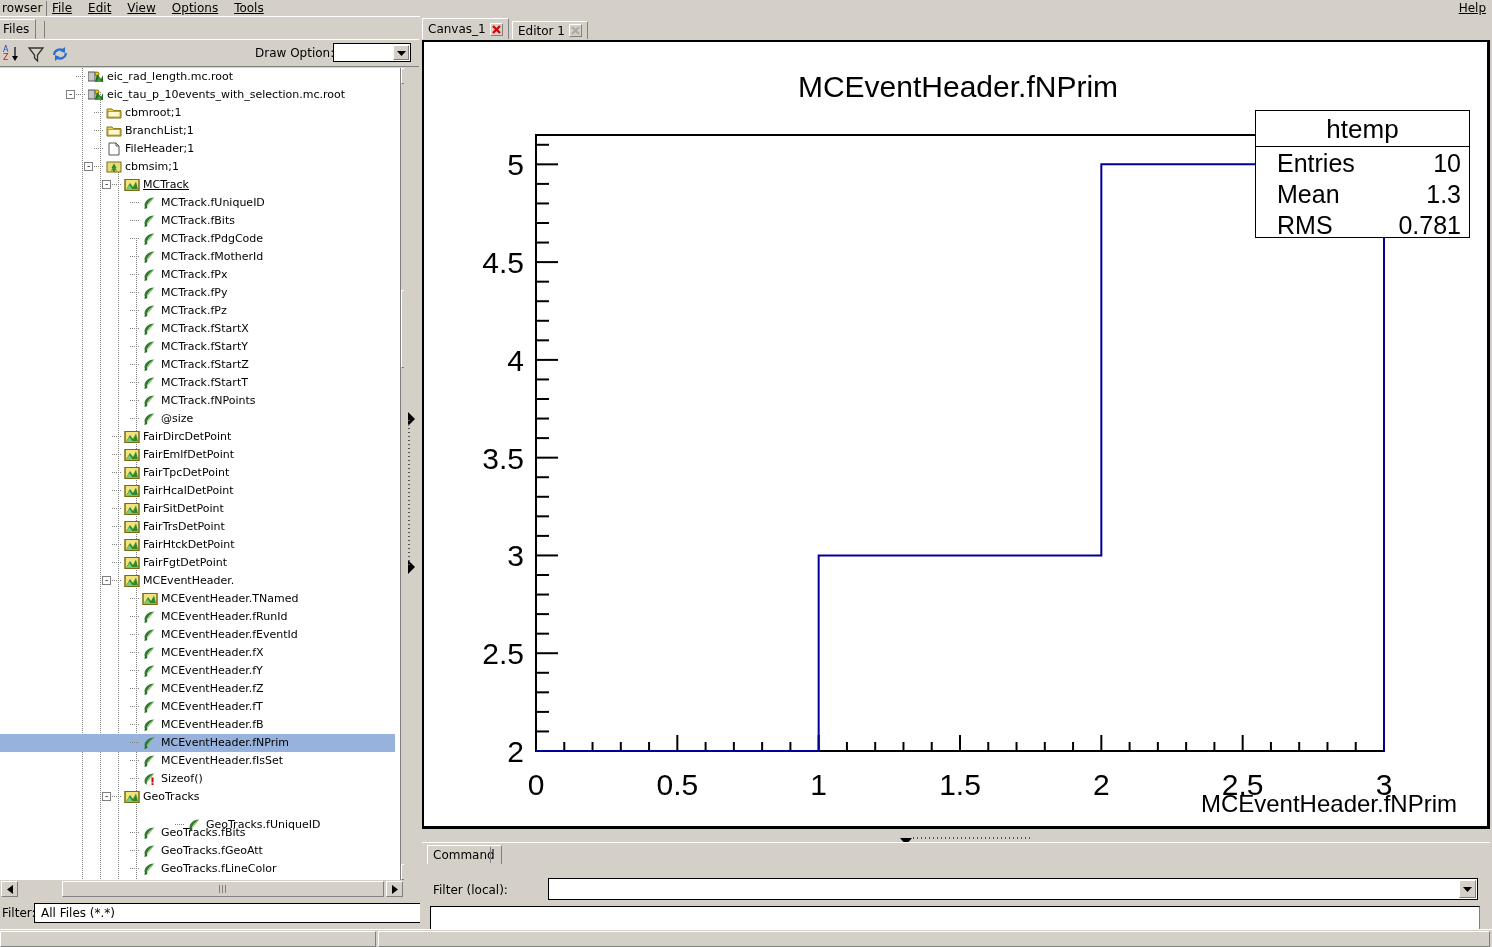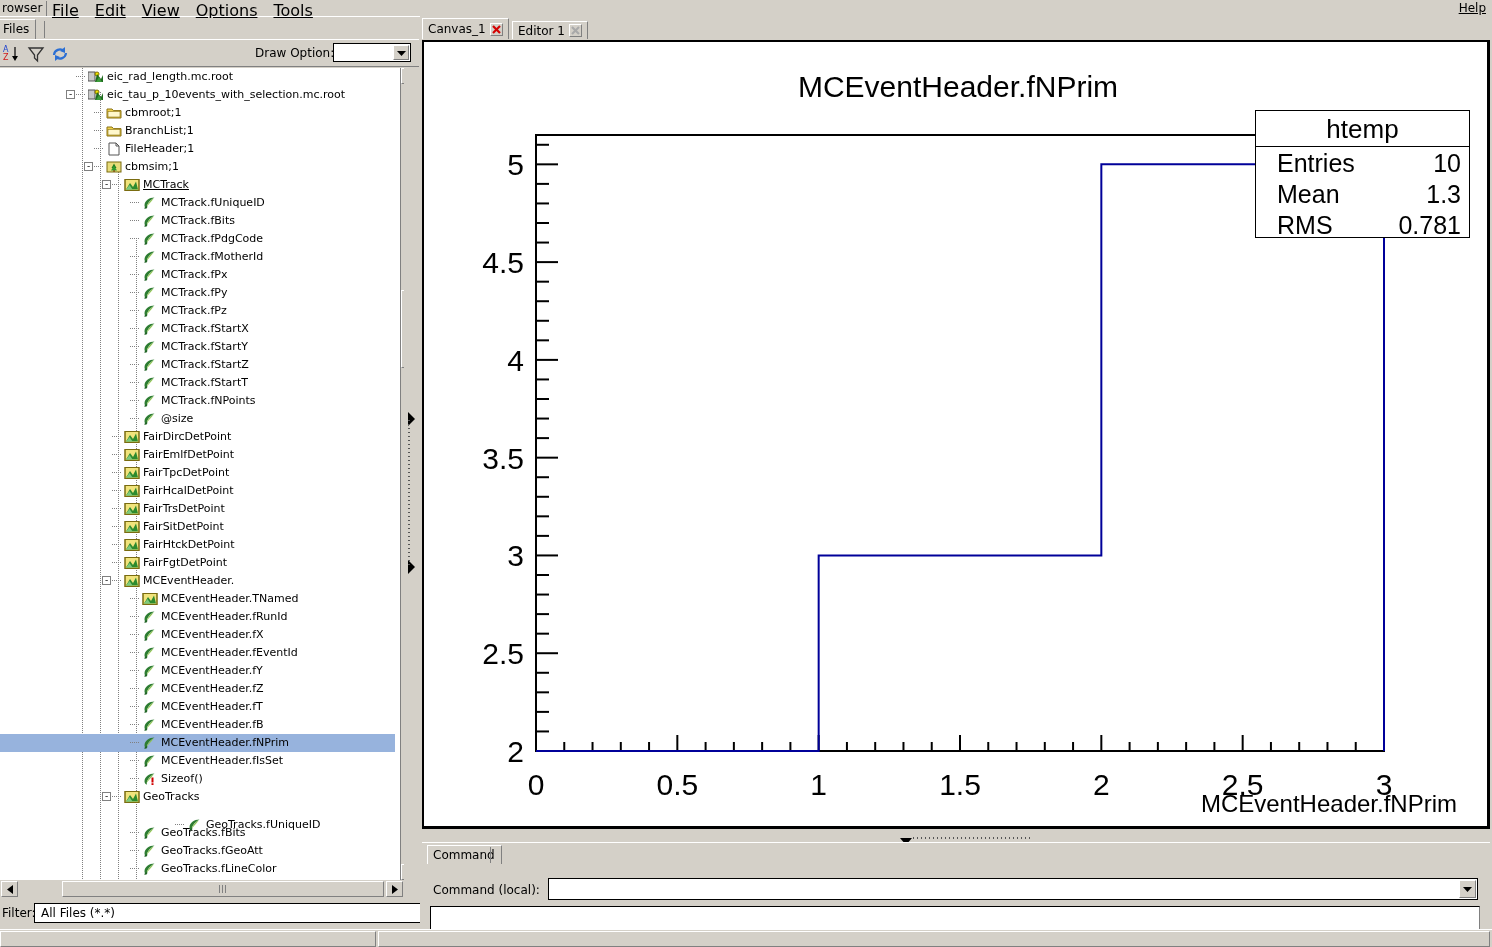--- a/index.html
+++ b/index.html
@@ -20,21 +20,21 @@
     background: #d4d0c8;
     border-bottom: 1px solid #ffffff;
   }
   .menu-title {
     position: absolute; left: 0; top: 1px;
     font-size: 12px; color: #000; padding-left: 2px;
     white-space: nowrap;
   }
   .menu-sep { position:absolute; left:46px; top:1px; width:1px; height:15px; background:#808080; }
   .menu-items { position: absolute; left: 52px; top: 1px; display: flex; gap: 16px; }
-  .menu-item { font-size: 16px; cursor: default; white-space: nowrap; }
+  .menu-item { font-size: 12px; cursor: default; white-space: nowrap; }
   .menu-item .u { text-decoration: underline; }
   .menu-help { position: absolute; right: 6px; top: 1px; font-size: 12px; }
 
   
   .files-tabstrip {
     position: absolute; left: 0; top: 18px; width: 419px; height: 22px;
     background: #d4d0c8;
   }
   .files-tab {
     position: absolute; left: -4px; top: 1px; width: 40px; height: 20px;
@@ -528,40 +528,40 @@
           <span class="lbl" style="left: 143px;">FairHcalDetPoint</span>
         </div>
         <div class="tree-row" style="top: 0px;">
           <div class="dots" style="left: 112px; width: 10px;"></div>
           <div class="ic" style="left: 124px;"><svg width="16" height="14" viewBox="0 0 16 14">
               <rect x="1" y="1.5" width="14" height="11" fill="#f1e47c" stroke="#7a6c10"></rect>
               <path d="M2 11.5 L6 5 L9 9 L12 3.5 L14 11.5 Z" fill="#2e8b2e"></path>
               <path d="M2 11.5 L5.5 7 L8.5 11.5 Z" fill="#7ec97e"></path>
               <rect x="1" y="1.5" width="14" height="11" fill="none" stroke="#7a6c10"></rect>
             </svg></div>
+          <span class="lbl" style="left: 143px;">FairSitDetPoint</span>
+        </div>
+        <div class="tree-row" style="top: 0px;">
+          <div class="dots" style="left: 112px; width: 10px;"></div>
+          <div class="ic" style="left: 124px;"><svg width="16" height="14" viewBox="0 0 16 14">
+              <rect x="1" y="1.5" width="14" height="11" fill="#f1e47c" stroke="#7a6c10"></rect>
+              <path d="M2 11.5 L6 5 L9 9 L12 3.5 L14 11.5 Z" fill="#2e8b2e"></path>
+              <path d="M2 11.5 L5.5 7 L8.5 11.5 Z" fill="#7ec97e"></path>
+              <rect x="1" y="1.5" width="14" height="11" fill="none" stroke="#7a6c10"></rect>
+            </svg></div>
           <span class="lbl" style="left: 143px;">FairTrsDetPoint</span>
         </div>
         <div class="tree-row" style="top: 0px;">
           <div class="dots" style="left: 112px; width: 10px;"></div>
           <div class="ic" style="left: 124px;"><svg width="16" height="14" viewBox="0 0 16 14">
               <rect x="1" y="1.5" width="14" height="11" fill="#f1e47c" stroke="#7a6c10"></rect>
               <path d="M2 11.5 L6 5 L9 9 L12 3.5 L14 11.5 Z" fill="#2e8b2e"></path>
               <path d="M2 11.5 L5.5 7 L8.5 11.5 Z" fill="#7ec97e"></path>
               <rect x="1" y="1.5" width="14" height="11" fill="none" stroke="#7a6c10"></rect>
             </svg></div>
-          <span class="lbl" style="left: 143px;">FairSitDetPoint</span>
-        </div>
-        <div class="tree-row" style="top: 0px;">
-          <div class="dots" style="left: 112px; width: 10px;"></div>
-          <div class="ic" style="left: 124px;"><svg width="16" height="14" viewBox="0 0 16 14">
-              <rect x="1" y="1.5" width="14" height="11" fill="#f1e47c" stroke="#7a6c10"></rect>
-              <path d="M2 11.5 L6 5 L9 9 L12 3.5 L14 11.5 Z" fill="#2e8b2e"></path>
-              <path d="M2 11.5 L5.5 7 L8.5 11.5 Z" fill="#7ec97e"></path>
-              <rect x="1" y="1.5" width="14" height="11" fill="none" stroke="#7a6c10"></rect>
-            </svg></div>
           <span class="lbl" style="left: 143px;">FairHtckDetPoint</span>
         </div>
         <div class="tree-row" style="top: 0px;">
           <div class="dots" style="left: 112px; width: 10px;"></div>
           <div class="ic" style="left: 124px;"><svg width="16" height="14" viewBox="0 0 16 14">
               <rect x="1" y="1.5" width="14" height="11" fill="#f1e47c" stroke="#7a6c10"></rect>
               <path d="M2 11.5 L6 5 L9 9 L12 3.5 L14 11.5 Z" fill="#2e8b2e"></path>
               <path d="M2 11.5 L5.5 7 L8.5 11.5 Z" fill="#7ec97e"></path>
               <rect x="1" y="1.5" width="14" height="11" fill="none" stroke="#7a6c10"></rect>
             </svg></div>
@@ -597,30 +597,30 @@
             </svg></div>
           <span class="lbl" style="left: 161px;">MCEventHeader.fRunId</span>
         </div>
         <div class="tree-row" style="top: 0px;">
           <div class="dots" style="left: 130px; width: 10px;"></div>
           <div class="ic" style="left: 142px;"><svg width="16" height="14" viewBox="0 0 16 14">
               <path d="M12.5 1.5 C7 1.5 2.5 5 2.5 9.5 C2.5 11 3.5 12.4 5 12.6 C4 9 7 5 12.5 1.5 Z" fill="#2e7d32"></path>
               <path d="M12 2.2 C8 4.5 5.5 7.5 4.6 11 C6.5 8.5 9 5.5 12 2.2 Z" fill="#8bc34a"></path>
               <path d="M2.6 12.6 L5.2 10.4" stroke="#1b5e20" stroke-width="1.3"></path>
             </svg></div>
+          <span class="lbl" style="left: 161px;">MCEventHeader.fEventId</span>
+        </div>
+        <div class="tree-row" style="top: 0px;">
+          <div class="dots" style="left: 130px; width: 10px;"></div>
+          <div class="ic" style="left: 142px;"><svg width="16" height="14" viewBox="0 0 16 14">
+              <path d="M12.5 1.5 C7 1.5 2.5 5 2.5 9.5 C2.5 11 3.5 12.4 5 12.6 C4 9 7 5 12.5 1.5 Z" fill="#2e7d32"></path>
+              <path d="M12 2.2 C8 4.5 5.5 7.5 4.6 11 C6.5 8.5 9 5.5 12 2.2 Z" fill="#8bc34a"></path>
+              <path d="M2.6 12.6 L5.2 10.4" stroke="#1b5e20" stroke-width="1.3"></path>
+            </svg></div>
           <span class="lbl" style="left: 161px;">MCEventHeader.fX</span>
-        </div>
-        <div class="tree-row" style="top: 0px;">
-          <div class="dots" style="left: 130px; width: 10px;"></div>
-          <div class="ic" style="left: 142px;"><svg width="16" height="14" viewBox="0 0 16 14">
-              <path d="M12.5 1.5 C7 1.5 2.5 5 2.5 9.5 C2.5 11 3.5 12.4 5 12.6 C4 9 7 5 12.5 1.5 Z" fill="#2e7d32"></path>
-              <path d="M12 2.2 C8 4.5 5.5 7.5 4.6 11 C6.5 8.5 9 5.5 12 2.2 Z" fill="#8bc34a"></path>
-              <path d="M2.6 12.6 L5.2 10.4" stroke="#1b5e20" stroke-width="1.3"></path>
-            </svg></div>
-          <span class="lbl" style="left: 161px;">MCEventHeader.fEventId</span>
         </div>
         <div class="tree-row" style="top: 0px;">
           <div class="dots" style="left: 130px; width: 10px;"></div>
           <div class="ic" style="left: 142px;"><svg width="16" height="14" viewBox="0 0 16 14">
               <path d="M12.5 1.5 C7 1.5 2.5 5 2.5 9.5 C2.5 11 3.5 12.4 5 12.6 C4 9 7 5 12.5 1.5 Z" fill="#2e7d32"></path>
               <path d="M12 2.2 C8 4.5 5.5 7.5 4.6 11 C6.5 8.5 9 5.5 12 2.2 Z" fill="#8bc34a"></path>
               <path d="M2.6 12.6 L5.2 10.4" stroke="#1b5e20" stroke-width="1.3"></path>
             </svg></div>
           <span class="lbl" style="left: 161px;">MCEventHeader.fY</span>
         </div>
@@ -933,21 +933,21 @@
         <polygon points="2,2 14,2 8,9" fill="#000"></polygon>
       </svg>
     </div>
     <div class="hsplit-dots"></div>
 
     <div class="cmd-area">
       <div class="cmd-tab">
         <span>Command</span>
       </div>
       <div class="cmd-tabline"></div>
-      <div class="cmd-label">Command (local):</div>
+      <div class="cmd-label">Filter (local):</div>
       <div class="cmd-input">
         <span style="position:absolute;left:4px;top:3px;font-size:12px"></span>
         <div class="cmd-input-arrow">
           <svg width="9" height="6" viewBox="0 0 9 6">
               <polygon points="0,1 9,1 4.5,6" fill="#000"></polygon>
             </svg>
         </div>
       </div>
       <div class="cmd-output">
         <span style="position:absolute;left:4px;top:3px;font-size:12px"></span>

